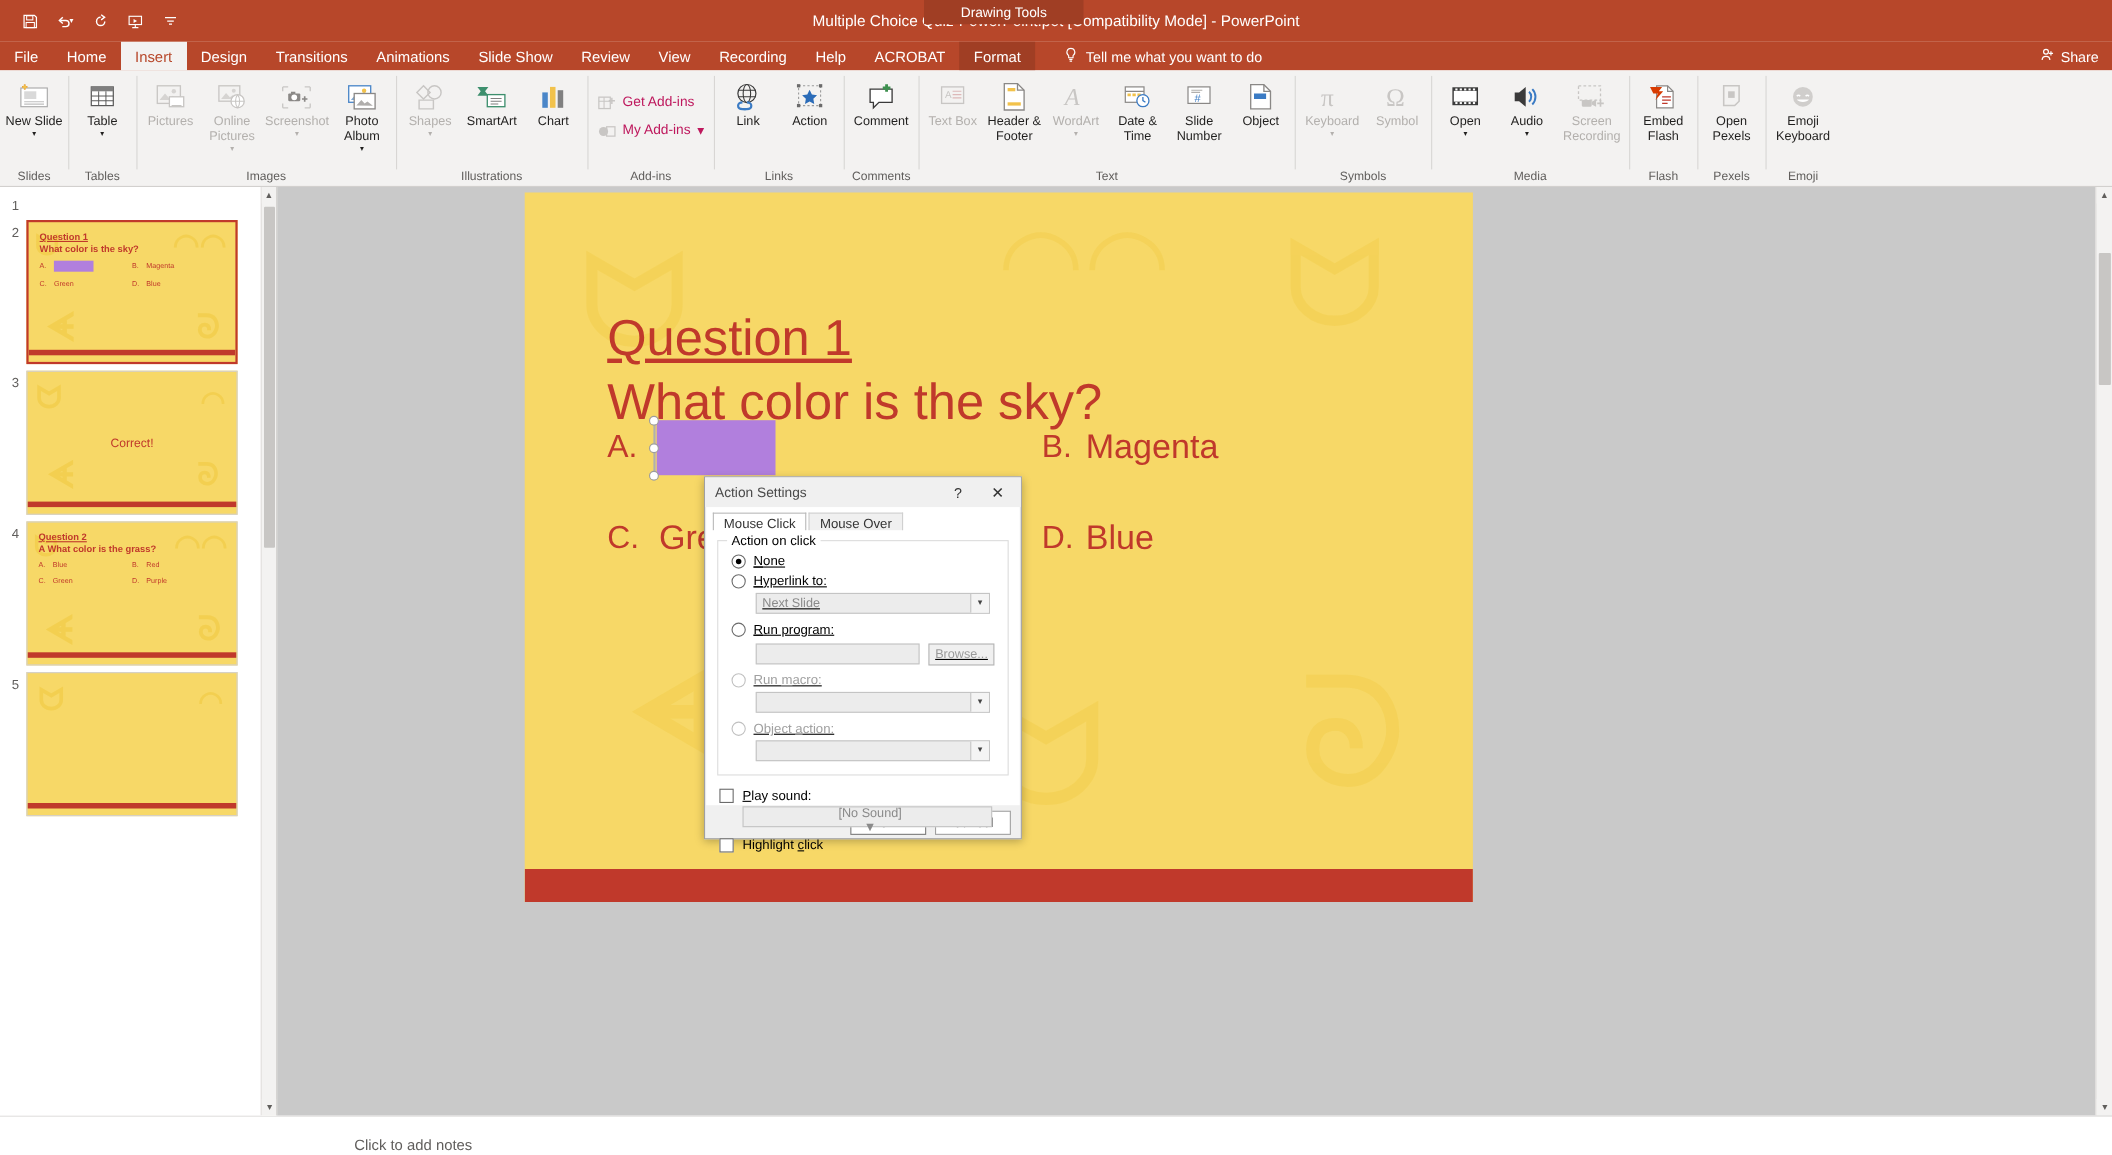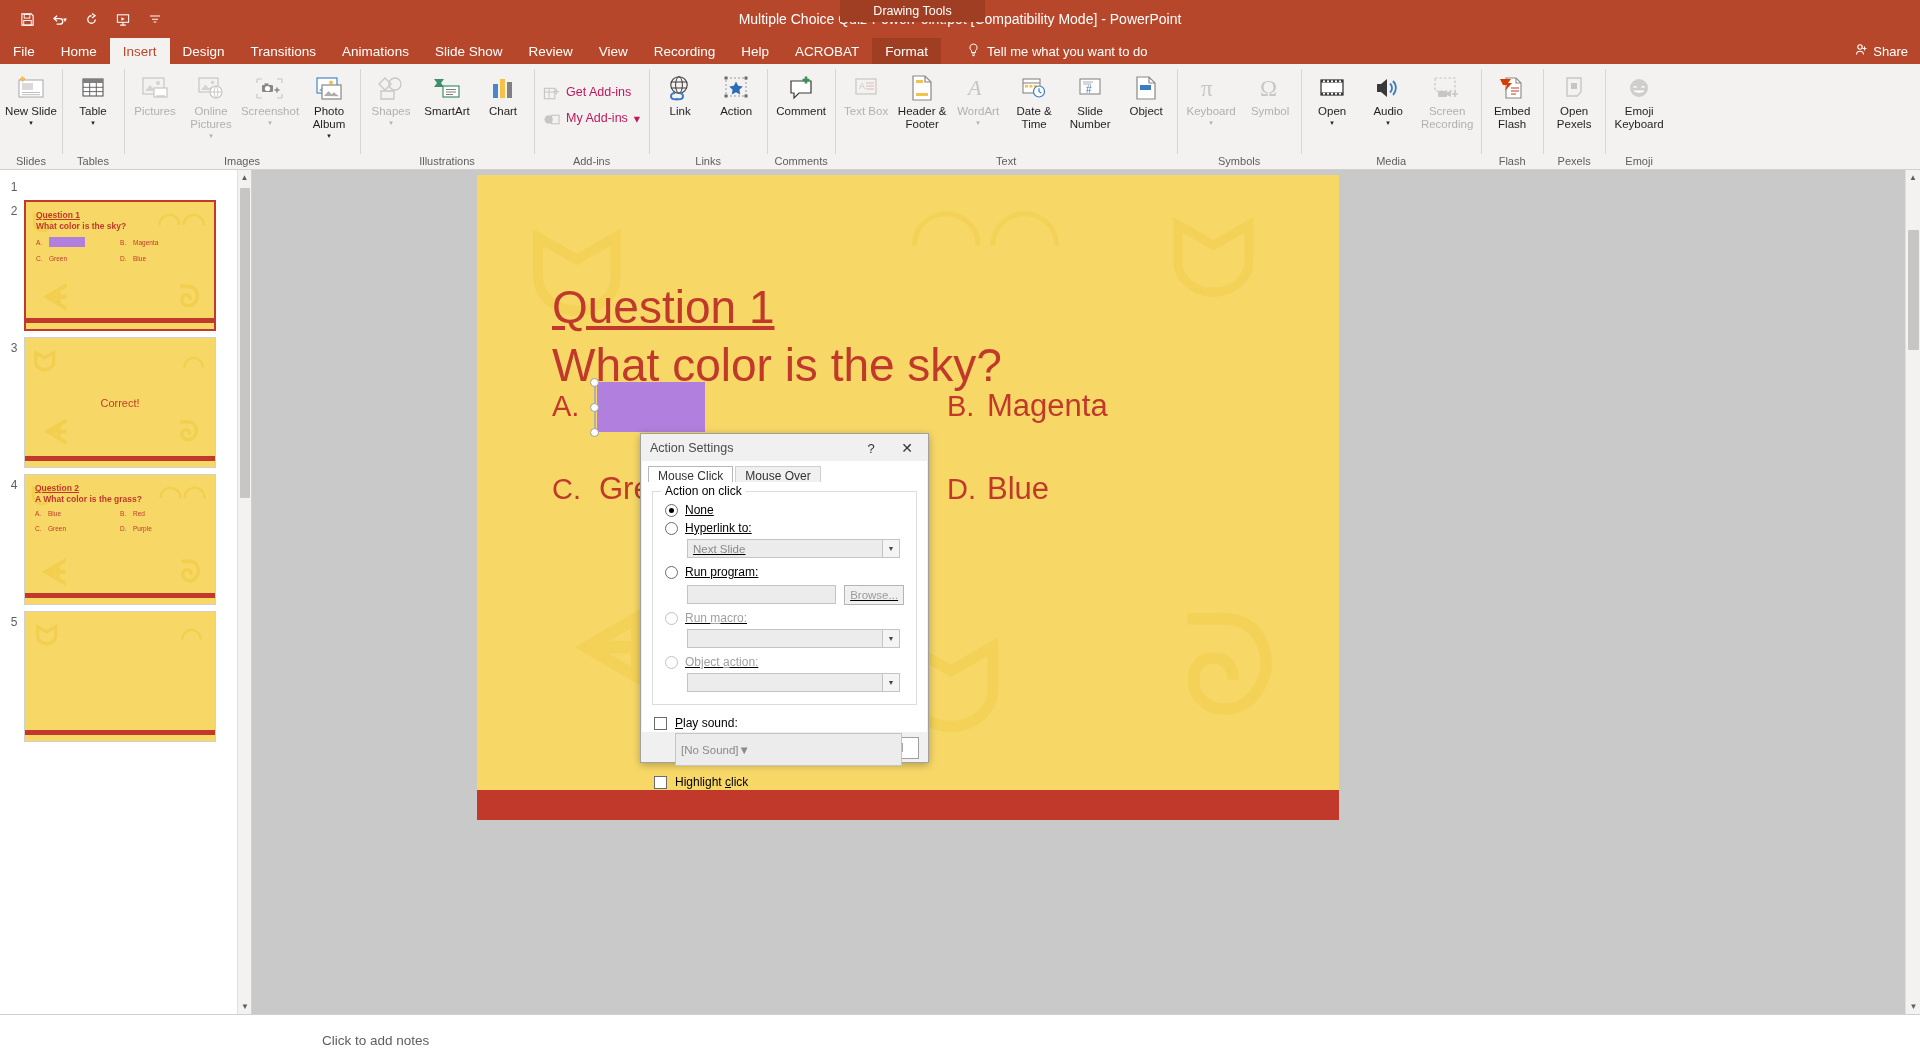--- a/index.html
+++ b/index.html
@@ -237,24 +237,24 @@
   .browse-btn {
     height: 20px; width: 62px; border: 1px solid #b5b5b5; background: #f0f0f0;
     font-size: 11.5px; color: #9a9a9a; display: flex; align-items: center;
     justify-content: center; margin: 2px 0 0 8px;
   }
   .chk-row { display: flex; align-items: center; gap: 8px; margin: 0 0 2px 12px; }
   .chkbox {
     width: 13px; height: 13px; border: 1px solid #6b6b6b; background: #fff; flex: none;
   }
   .snd-combo {
-    height: 33px; border: 1px solid #c4c4c4; background: #ececec;
+    height: 19px; border: 1px solid #c4c4c4; background: #ececec;
     display: flex; align-items: center; position: relative;
     margin: 3px 0 9px 33px; width: 227px; font-size: 11.5px;
-    color: #8a8a8a; padding-left: 5px;
+    color: #8a8a8a; padding-left: 5px; flex-direction: column;
   }
   .dlg-foot {
     height: 31px; display: flex; align-items: center;
     justify-content: flex-end; gap: 8px; padding-right: 9px;
   }
   .dbtn {
     width: 69px; height: 22px; border: 1px solid #a0a0a0; background: #fff;
     font-size: 12px; display: flex; align-items: center; justify-content: center;
   }
   .dbtn.default { border-color: #7a7a7a; }

